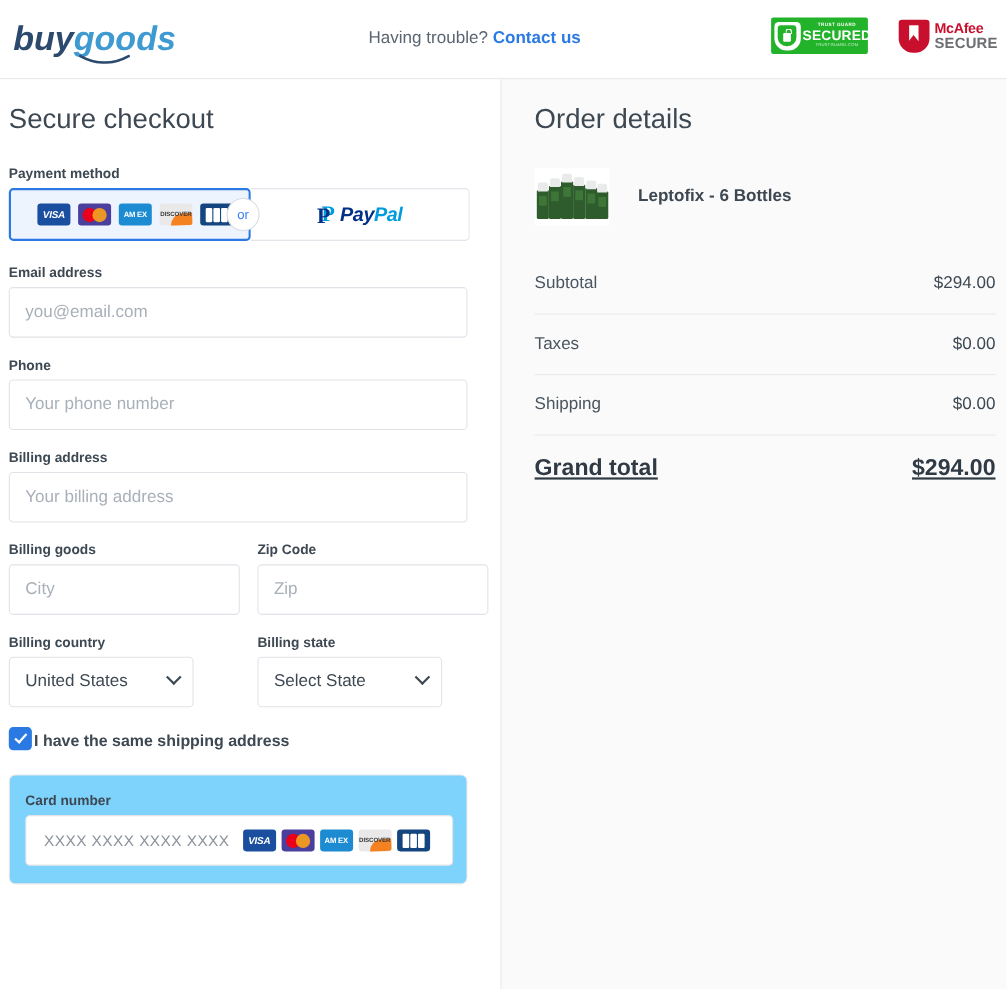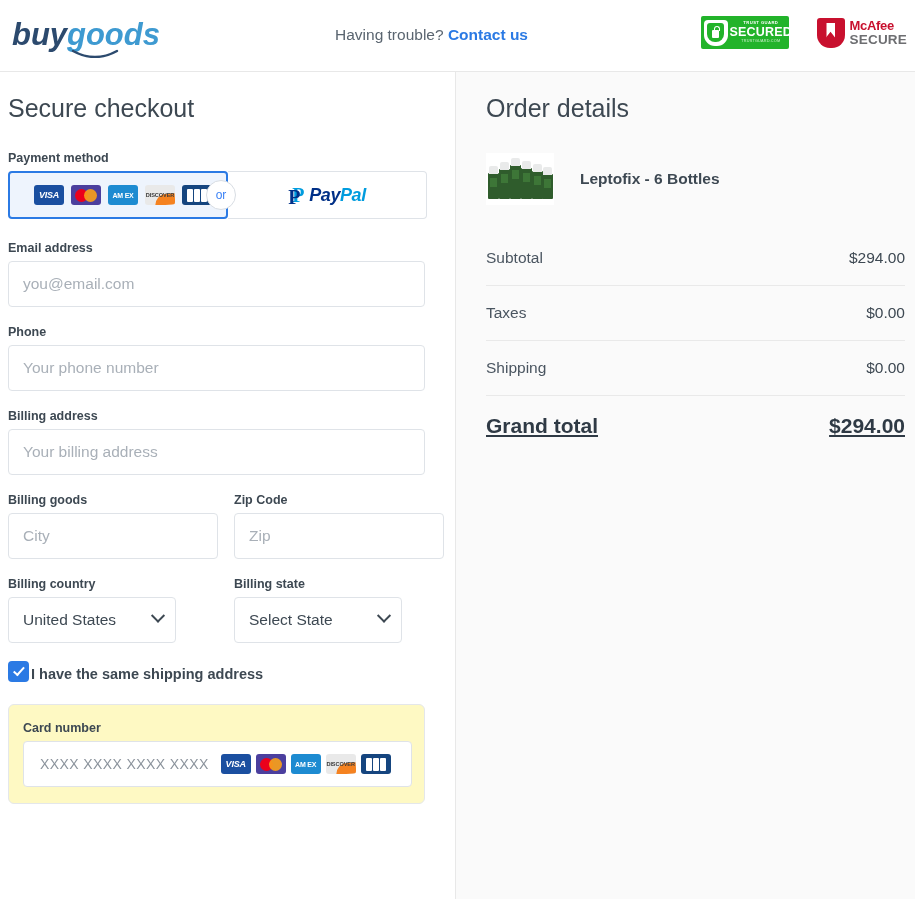--- a/index.html
+++ b/index.html
@@ -183,21 +183,21 @@
     display: flex; align-items: center; justify-content: center; flex: 0 0 21px;
   }
   .checkbox i { display: block; width: 6px; height: 11px;
     border-right: 2.5px solid #fff; border-bottom: 2.5px solid #fff;
     transform: rotate(42deg) translate(-1px,-1px); }
   .check-label { font-size: 14.5px; font-weight: bold; color: #3d4852; }
 
   
   .card-panel {
     width: 417px; border: 1px solid #e4e7ea; border-radius: 6px;
-    background: #fef9c3; padding: 16px 14px 16px 14px;
+    background: #7dd3fc; padding: 16px 14px 16px 14px;
   }
   .card-input {
     width: 389px; height: 46px; border: 1px solid #dfe3e8;
     border-radius: 4px; background: #fff;
     display: flex; align-items: center; justify-content: flex-start;
     padding: 0 10px 0 16px;
   }
   .card-input .ph { font-size: 14px; color: #8c949d; letter-spacing: .4px; }
   .card-icons { display: flex; gap: 5px; }
 

